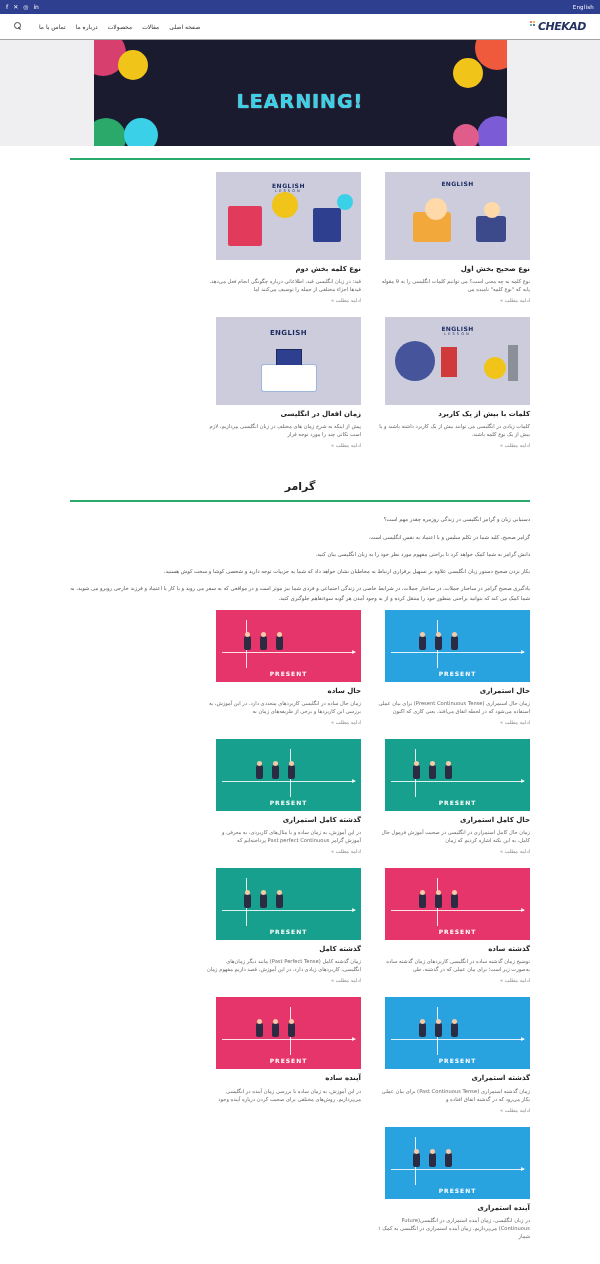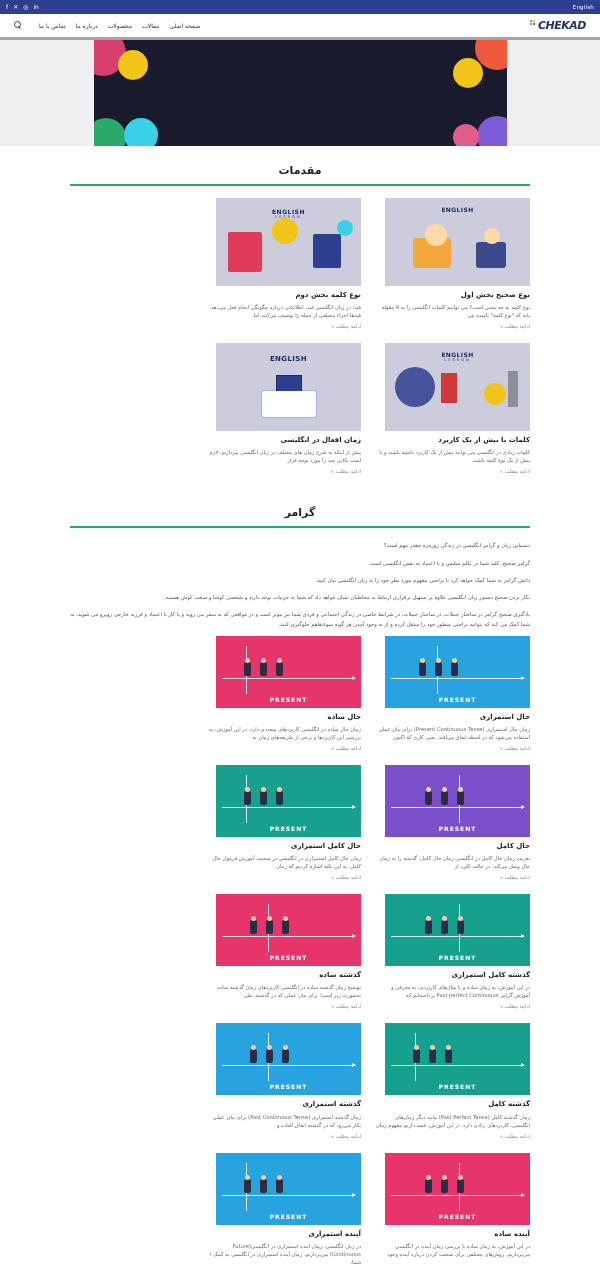--- a/index.html
+++ b/index.html
@@ -34,21 +34,21 @@
     color: #fff;
     font-size: 6px;
     line-height: 1;
     display: inline-block;
   }
 
   
   .header {
     height: 26px;
     background: #fff;
-    border-bottom: 3px solid #a3a3a3;
+    border-bottom: 1px solid #a3a3a3;
     display: flex;
     align-items: center;
     justify-content: space-between;
     padding: 0 14px;
   }
   .logo {
     font-family: "DejaVu Sans", sans-serif;
     font-weight: bold;
     font-size: 11px;
     font-style: italic;
@@ -332,25 +332,25 @@
 <div class="hero">
   <div class="hero-inner">
     <div class="blob b1"></div>
       <div class="blob b2"></div>
       <div class="blob b3"></div>
       <div class="blob b4"></div>
     <div class="blob b5"></div>
       <div class="blob b6"></div>
       <div class="blob b7"></div>
       <div class="blob b8"></div>
+    <div class="learning">LEARNING!</div>
   </div>
 </div>
 
 <div class="section">
-  <div class="section-title">مقدمات</div>
   <div class="section-rule"></div>
 
   <div class="grid">
 
     <div class="card">
       <div class="thumb th-c">
         <div class="th-deco d3"></div>
           <div class="th-deco d4"></div>
         <div class="th-deco d1"></div>
           <div class="th-deco d2"></div>
@@ -441,118 +441,105 @@
           <div class="fig" style="left: 28px; top: 26px;"></div>
           <div class="fig" style="left: 44px; top: 26px;"></div>
           <div class="fig" style="left: 60px; top: 26px;"></div>
           <div class="word">PRESENT</div>
         </div>
         <div class="ctitle">حال ساده</div>
         <div class="cdesc">زمان حال ساده در انگلیسی کاربردهای متعددی دارد. در این آموزش، به بررسی این کاربردها و برخی از ظریفه‌های زمان به</div>
         <div class="more">ادامه مطلب »</div>
       </div>
       <div class="card">
-        <div class="tense-thumb" style="background: rgb(123, 79, 201);">
+        <div class="tense-thumb" style="background: rgb(23, 160, 142);">
+          <div class="axis"></div>
+          <div class="vline" style="left: 30px;"></div>
+          <div class="fig" style="left: 28px; top: 26px;"></div>
+          <div class="fig" style="left: 44px; top: 26px;"></div>
+          <div class="fig" style="left: 60px; top: 26px;"></div>
+          <div class="word">PRESENT</div>
+        </div>
+        <div class="ctitle">حال کامل استمراری</div>
+        <div class="cdesc">زمان حال کامل استمراری در انگلیسی در صحبت آموزش فرمول حال کامل، به این نکته اشاره کردیم که زمان</div>
+        <div class="more">ادامه مطلب »</div>
+      </div>
+      <div class="card">
+        <div class="tense-thumb" style="background: rgb(23, 160, 142);">
           <div class="axis"></div>
           <div class="vline" style="left: 74px;"></div>
           <div class="fig" style="left: 40px; top: 26px;"></div>
           <div class="fig" style="left: 56px; top: 26px;"></div>
           <div class="fig" style="left: 72px; top: 26px;"></div>
           <div class="word">PRESENT</div>
         </div>
-        <div class="ctitle">حال کامل</div>
-        <div class="cdesc">تعریف زمان حال کامل در انگلیسی زمان حال کامل، گذشته را به زمان حال وصل می‌کند. در حالت کلی، از</div>
+        <div class="ctitle">گذشته کامل استمراری</div>
+        <div class="cdesc">در این آموزش، به زمان ساده و با مثال‌های کاربردی، به معرفی و آموزش گرامر Past perfect Continuous پرداخته‌ایم که</div>
+        <div class="more">ادامه مطلب »</div>
+      </div>
+      <div class="card">
+        <div class="tense-thumb" style="background: rgb(230, 53, 107);">
+          <div class="axis"></div>
+          <div class="vline" style="left: 52px;"></div>
+          <div class="fig" style="left: 34px; top: 26px;"></div>
+          <div class="fig" style="left: 50px; top: 26px;"></div>
+          <div class="fig" style="left: 66px; top: 26px;"></div>
+          <div class="word">PRESENT</div>
+        </div>
+        <div class="ctitle">گذشته ساده</div>
+        <div class="cdesc">توضیح زمان گذشته ساده در انگلیسی کاربردهای زمان گذشته ساده به‌صورت زیر است؛ برای بیان عملی که در گذشته، طی</div>
         <div class="more">ادامه مطلب »</div>
       </div>
       <div class="card">
         <div class="tense-thumb" style="background: rgb(23, 160, 142);">
           <div class="axis"></div>
           <div class="vline" style="left: 30px;"></div>
           <div class="fig" style="left: 28px; top: 26px;"></div>
           <div class="fig" style="left: 44px; top: 26px;"></div>
           <div class="fig" style="left: 60px; top: 26px;"></div>
           <div class="word">PRESENT</div>
         </div>
-        <div class="ctitle">حال کامل استمراری</div>
-        <div class="cdesc">زمان حال کامل استمراری در انگلیسی در صحبت آموزش فرمول حال کامل، به این نکته اشاره کردیم که زمان</div>
-        <div class="more">ادامه مطلب »</div>
-      </div>
-      <div class="card">
-        <div class="tense-thumb" style="background: rgb(23, 160, 142);">
+        <div class="ctitle">گذشته کامل</div>
+        <div class="cdesc">زمان گذشته کامل (Past Perfect Tense) مانند دیگر زمان‌های انگلیسی، کاربردهای زیادی دارد. در این آموزش، قصد داریم مفهوم زمان</div>
+        <div class="more">ادامه مطلب »</div>
+      </div>
+      <div class="card">
+        <div class="tense-thumb" style="background: rgb(41, 163, 224);">
+          <div class="axis"></div>
+          <div class="vline" style="left: 52px;"></div>
+          <div class="fig" style="left: 34px; top: 26px;"></div>
+          <div class="fig" style="left: 50px; top: 26px;"></div>
+          <div class="fig" style="left: 66px; top: 26px;"></div>
+          <div class="word">PRESENT</div>
+        </div>
+        <div class="ctitle">گذشته استمراری</div>
+        <div class="cdesc">زمان گذشته استمراری (Past Continuous Tense) برای بیان عملی بکار می‌رود که در گذشته اتفاق افتاده و</div>
+        <div class="more">ادامه مطلب »</div>
+      </div>
+      <div class="card">
+        <div class="tense-thumb" style="background: rgb(230, 53, 107);">
           <div class="axis"></div>
           <div class="vline" style="left: 74px;"></div>
           <div class="fig" style="left: 40px; top: 26px;"></div>
           <div class="fig" style="left: 56px; top: 26px;"></div>
           <div class="fig" style="left: 72px; top: 26px;"></div>
           <div class="word">PRESENT</div>
         </div>
-        <div class="ctitle">گذشته کامل استمراری</div>
-        <div class="cdesc">در این آموزش، به زمان ساده و با مثال‌های کاربردی، به معرفی و آموزش گرامر Past perfect Continuous پرداخته‌ایم که</div>
-        <div class="more">ادامه مطلب »</div>
-      </div>
-      <div class="card">
-        <div class="tense-thumb" style="background: rgb(230, 53, 107);">
-          <div class="axis"></div>
-          <div class="vline" style="left: 52px;"></div>
-          <div class="fig" style="left: 34px; top: 26px;"></div>
-          <div class="fig" style="left: 50px; top: 26px;"></div>
-          <div class="fig" style="left: 66px; top: 26px;"></div>
-          <div class="word">PRESENT</div>
-        </div>
-        <div class="ctitle">گذشته ساده</div>
-        <div class="cdesc">توضیح زمان گذشته ساده در انگلیسی کاربردهای زمان گذشته ساده به‌صورت زیر است؛ برای بیان عملی که در گذشته، طی</div>
-        <div class="more">ادامه مطلب »</div>
-      </div>
-      <div class="card">
-        <div class="tense-thumb" style="background: rgb(23, 160, 142);">
+        <div class="ctitle">آینده ساده</div>
+        <div class="cdesc">در این آموزش، به زمان ساده با بررسی زمان آینده در انگلیسی می‌پردازیم. روش‌های مختلفی برای صحبت کردن درباره آینده وجود</div>
+      </div>
+      <div class="card">
+        <div class="tense-thumb" style="background: rgb(41, 163, 224);">
           <div class="axis"></div>
           <div class="vline" style="left: 30px;"></div>
           <div class="fig" style="left: 28px; top: 26px;"></div>
           <div class="fig" style="left: 44px; top: 26px;"></div>
           <div class="fig" style="left: 60px; top: 26px;"></div>
           <div class="word">PRESENT</div>
         </div>
-        <div class="ctitle">گذشته کامل</div>
-        <div class="cdesc">زمان گذشته کامل (Past Perfect Tense) مانند دیگر زمان‌های انگلیسی، کاربردهای زیادی دارد. در این آموزش، قصد داریم مفهوم زمان</div>
-        <div class="more">ادامه مطلب »</div>
-      </div>
-      <div class="card">
-        <div class="tense-thumb" style="background: rgb(41, 163, 224);">
-          <div class="axis"></div>
-          <div class="vline" style="left: 52px;"></div>
-          <div class="fig" style="left: 34px; top: 26px;"></div>
-          <div class="fig" style="left: 50px; top: 26px;"></div>
-          <div class="fig" style="left: 66px; top: 26px;"></div>
-          <div class="word">PRESENT</div>
-        </div>
-        <div class="ctitle">گذشته استمراری</div>
-        <div class="cdesc">زمان گذشته استمراری (Past Continuous Tense) برای بیان عملی بکار می‌رود که در گذشته اتفاق افتاده و</div>
-        <div class="more">ادامه مطلب »</div>
-      </div>
-      <div class="card">
-        <div class="tense-thumb" style="background: rgb(230, 53, 107);">
-          <div class="axis"></div>
-          <div class="vline" style="left: 74px;"></div>
-          <div class="fig" style="left: 40px; top: 26px;"></div>
-          <div class="fig" style="left: 56px; top: 26px;"></div>
-          <div class="fig" style="left: 72px; top: 26px;"></div>
-          <div class="word">PRESENT</div>
-        </div>
-        <div class="ctitle">آینده ساده</div>
-        <div class="cdesc">در این آموزش، به زمان ساده با بررسی زمان آینده در انگلیسی می‌پردازیم. روش‌های مختلفی برای صحبت کردن درباره آینده وجود</div>
-      </div>
-      <div class="card">
-        <div class="tense-thumb" style="background: rgb(41, 163, 224);">
-          <div class="axis"></div>
-          <div class="vline" style="left: 30px;"></div>
-          <div class="fig" style="left: 28px; top: 26px;"></div>
-          <div class="fig" style="left: 44px; top: 26px;"></div>
-          <div class="fig" style="left: 60px; top: 26px;"></div>
-          <div class="word">PRESENT</div>
-        </div>
         <div class="ctitle">آینده استمراری</div>
         <div class="cdesc">در زبان انگلیسی، زمان آینده استمراری در انگلیسی(Future Continuous) می‌پردازیم. زمان آینده استمراری در انگلیسی به کمک ۱ شمار</div>
       </div>
     </div>
 </div>
 
 <div class="totop-wrap">
   
 </div>
 

